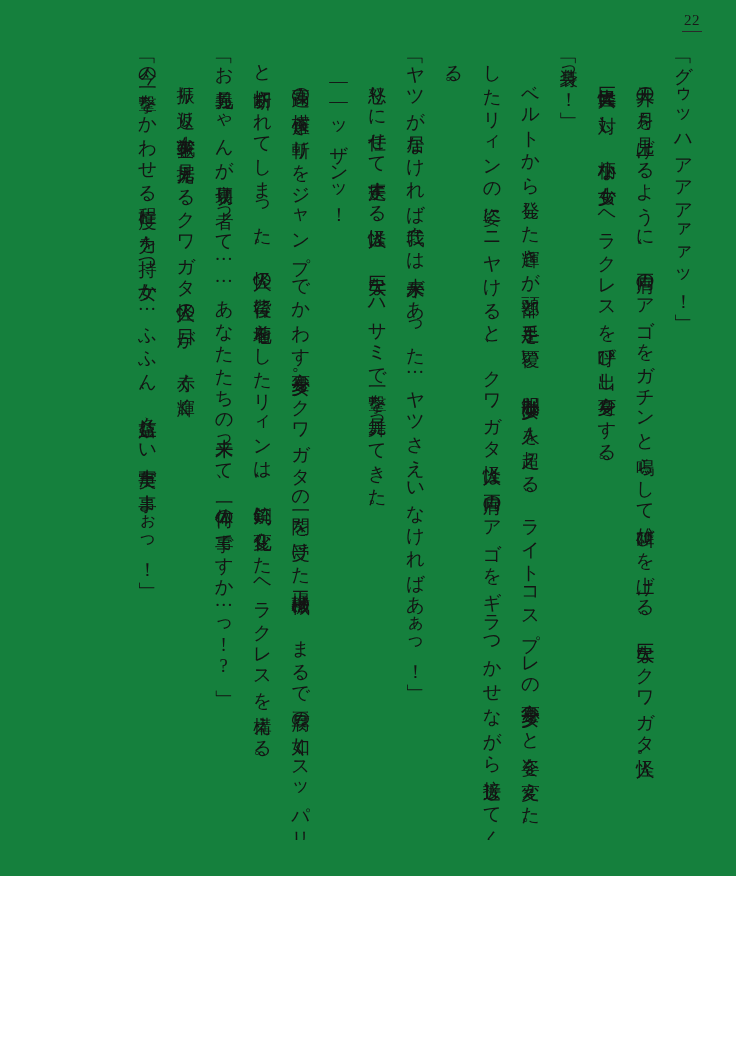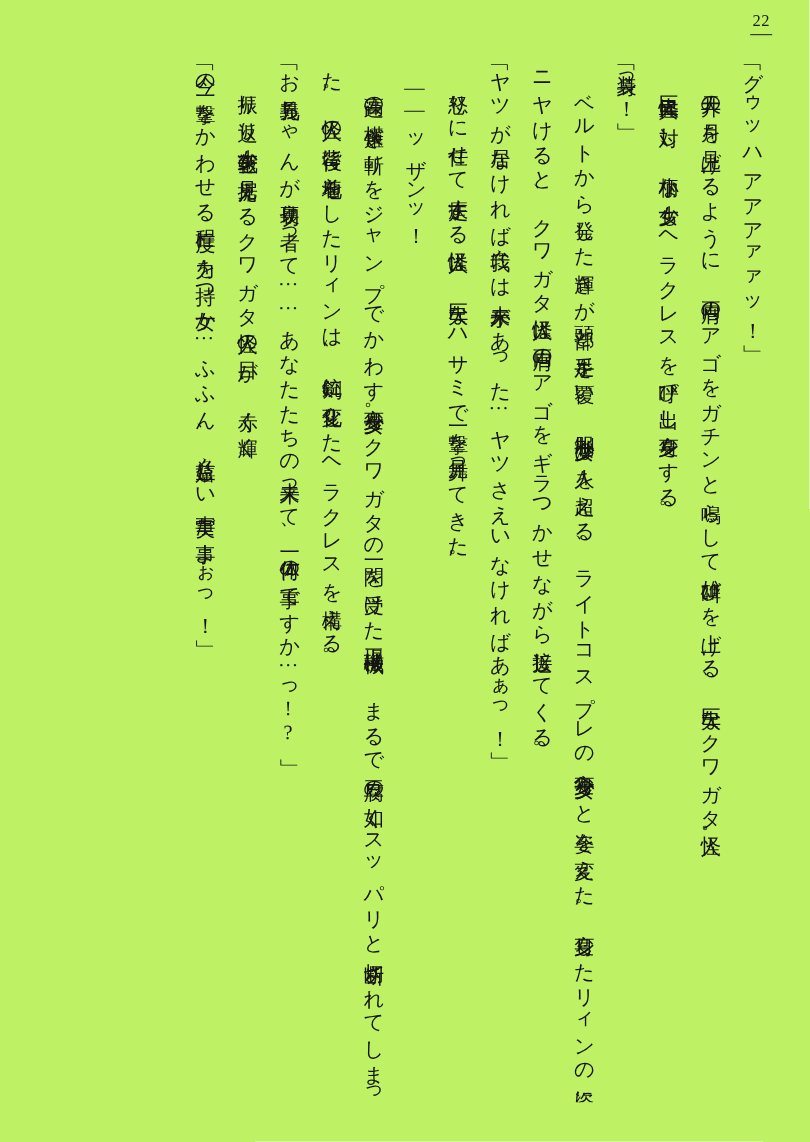--- a/index.html
+++ b/index.html
@@ -6,22 +6,22 @@
     margin: 0;
     padding: 0;
     background: #ffffff;
   }
   body {
     font-family: "Liberation Serif", "DejaVu Serif", serif;
   }
   #page {
     position: relative;
     width: 736px;
-    height: 1038px;
-    background: #bef264;
+    height: 876px;
+    background: #15803d;
     overflow: hidden;
     box-sizing: border-box;
   }
   
   #page-number {
     position: absolute;
     top: 12px;
     right: 34px;
     font-size: 15px;
     color: #1a1a1a;

